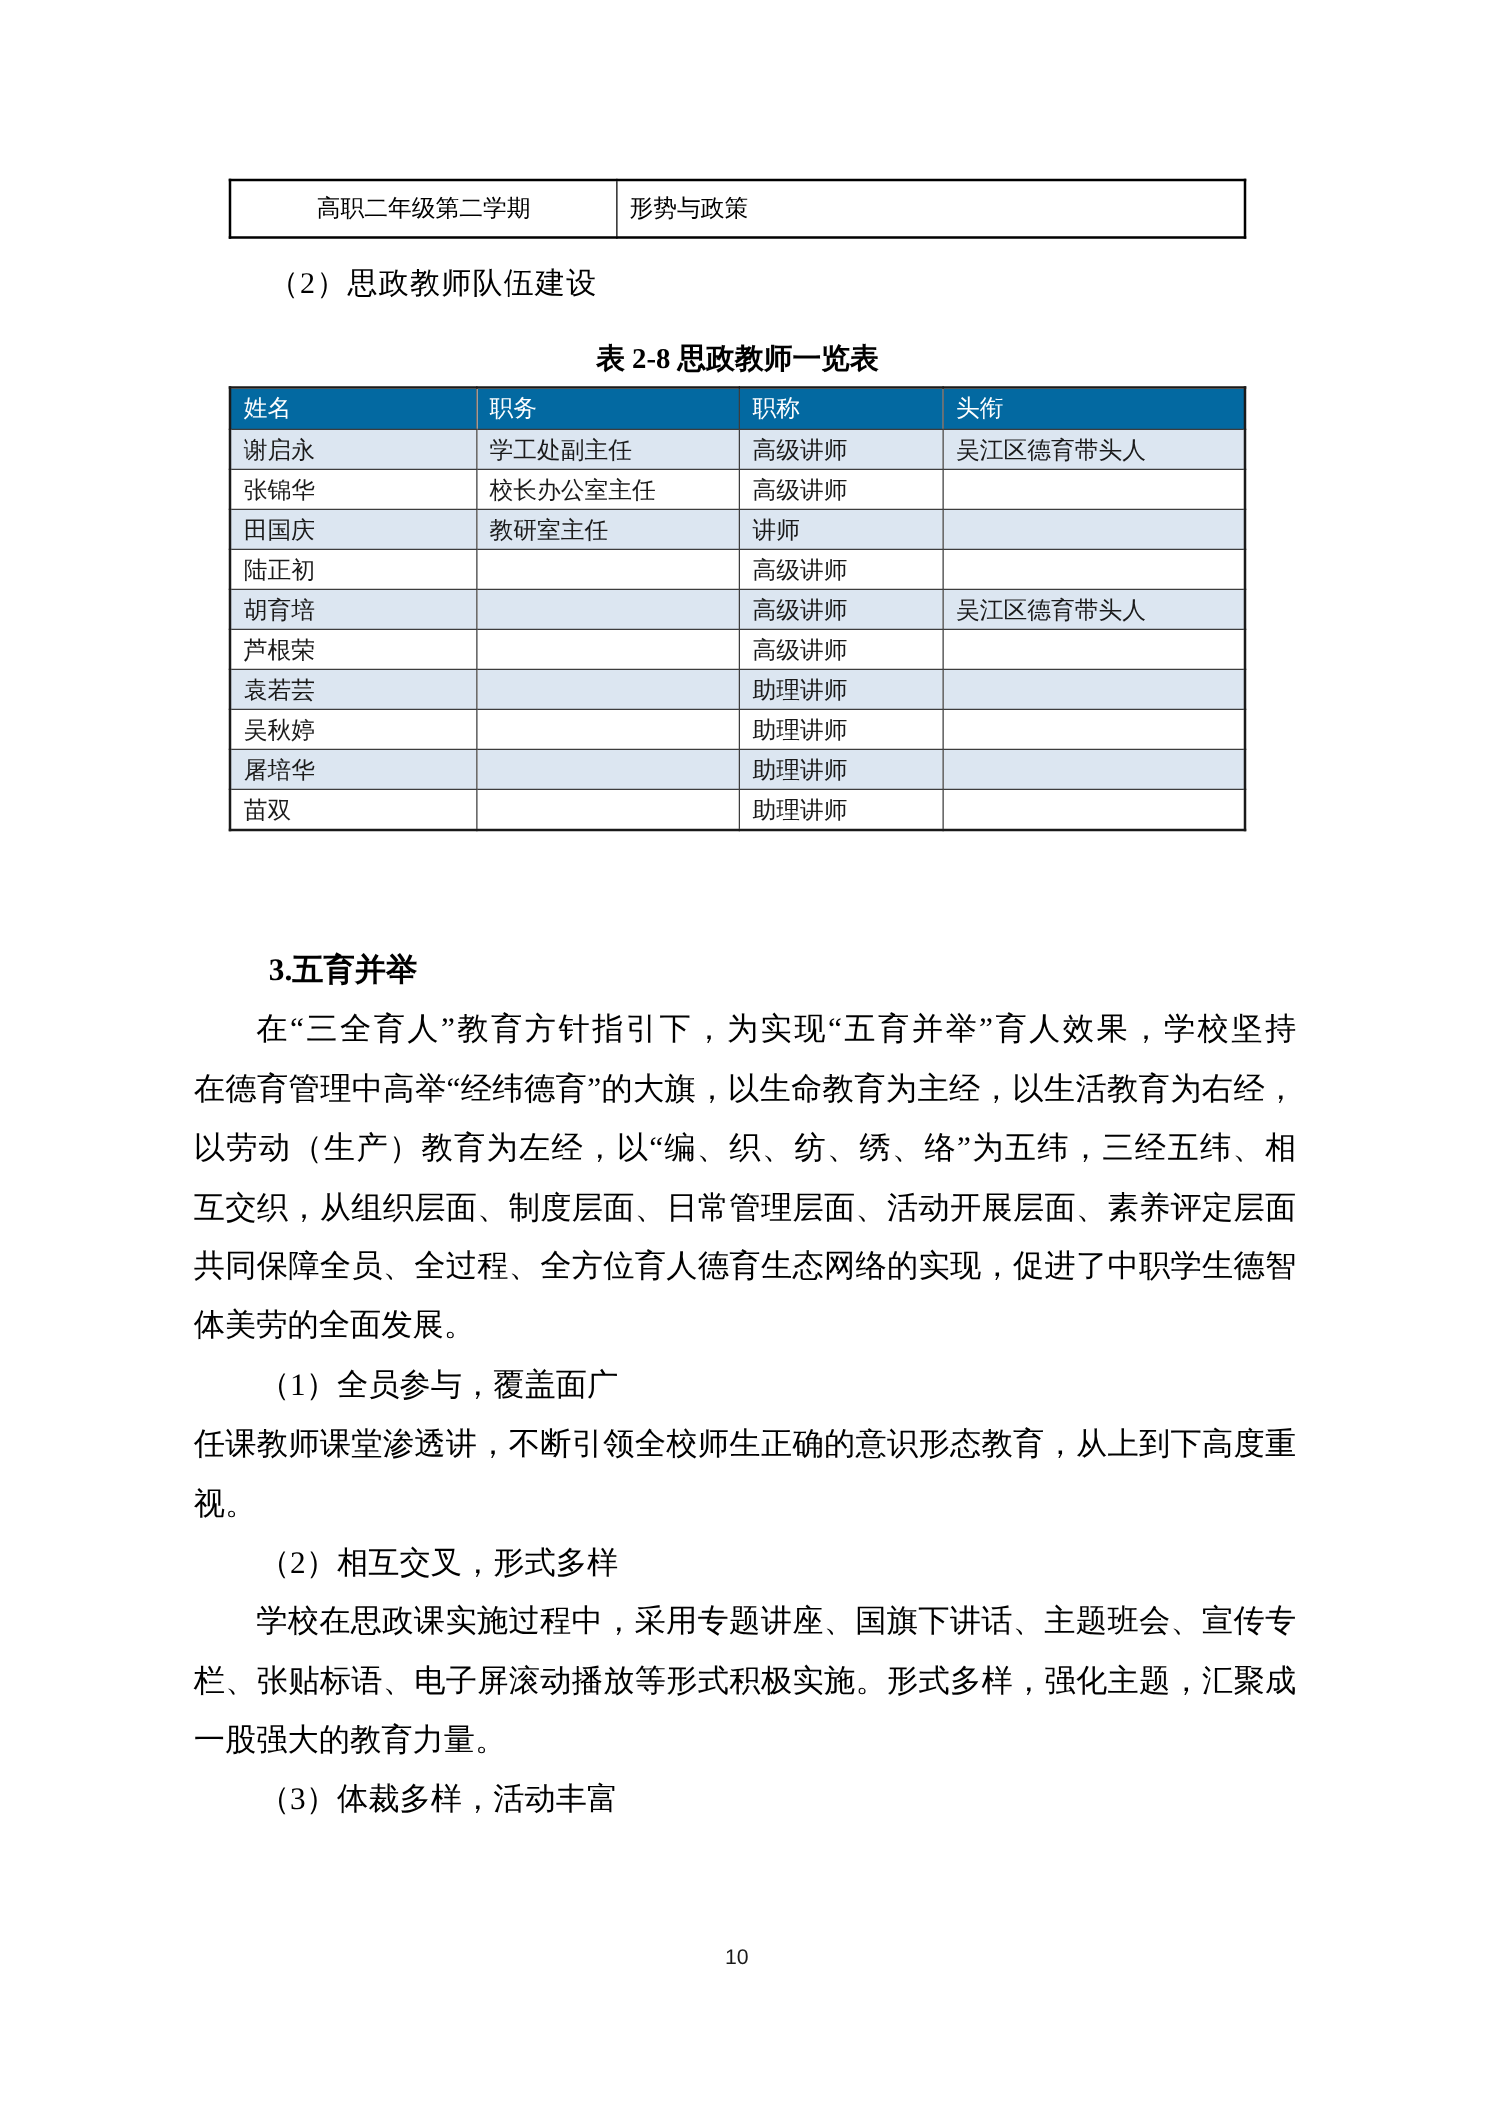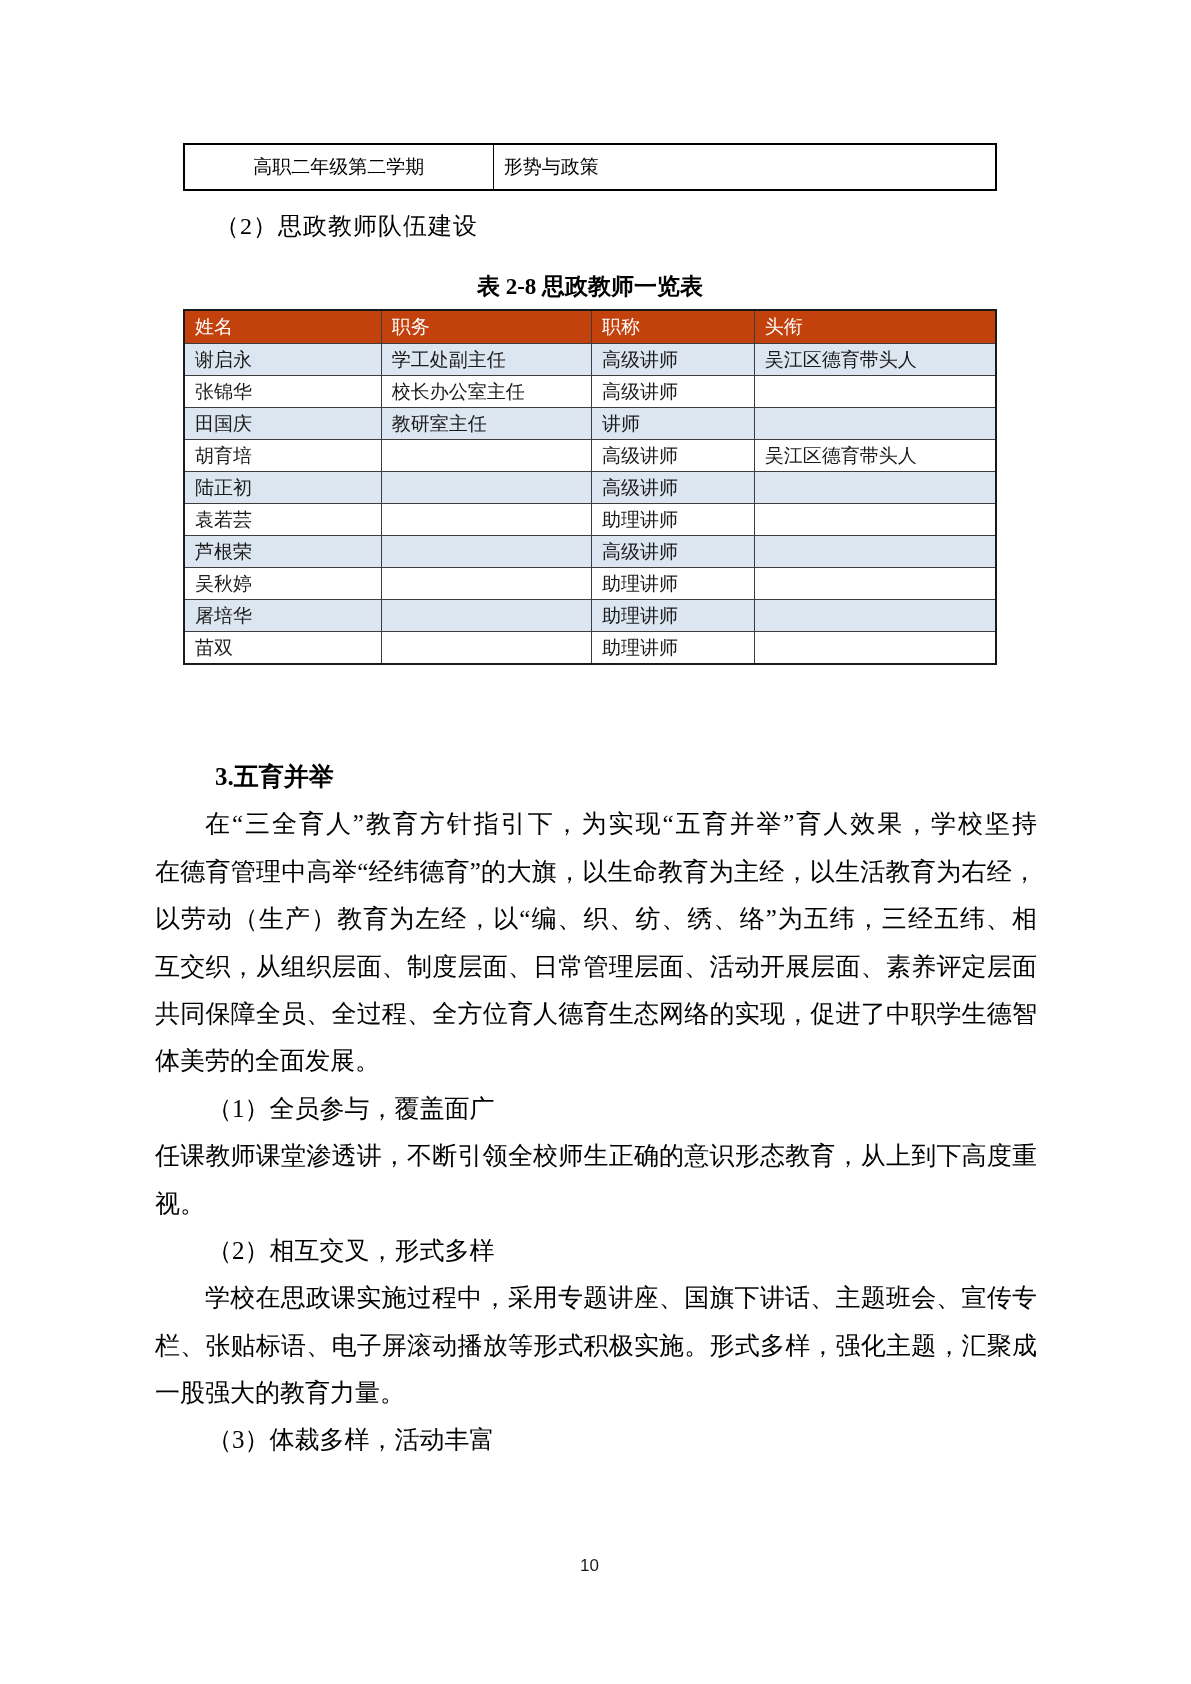--- a/index.html
+++ b/index.html
@@ -46,21 +46,21 @@
     border:2px solid #1a1a1a;
   }
   .t-main th, .t-main td {
     border:1px solid #3d3d3d;
     font-size:19px;
     font-weight:normal;
     text-align:left;
     padding:0 4px 0 10px;
     overflow:hidden; white-space:nowrap;
   }
-  .t-main th { background:#c2410c; color:#ffffff; height:32px; }
+  .t-main th { background:#0369a1; color:#ffffff; height:32px; }
   .t-main td { height:31px; color:#1a1a1a; }
   .t-main tbody tr:nth-child(odd) td { background:#DCE6F1; }
   .t-main .w1 { width:24.2%; }
   .t-main .w2 { width:26.0%; }
   .t-main .w3 { width:19.7%; }
   .t-main .w4 { width:30.1%; }
 
   
   .body-text {
     position:absolute; left:155px; top:753px; width:882px;
@@ -121,41 +121,41 @@
           <td class="w3">高级讲师</td>
           <td class="w4"></td>
         </tr>
         <tr>
           <td class="w1">田国庆</td>
           <td class="w2">教研室主任</td>
           <td class="w3">讲师</td>
           <td class="w4"></td>
         </tr>
         <tr>
+          <td class="w1">陆正初</td>
+          <td class="w2"></td>
+          <td class="w3">高级讲师</td>
+          <td class="w4"></td>
+        </tr>
+        <tr>
           <td class="w1">胡育培</td>
           <td class="w2"></td>
           <td class="w3">高级讲师</td>
           <td class="w4">吴江区德育带头人</td>
         </tr>
         <tr>
-          <td class="w1">陆正初</td>
+          <td class="w1">芦根荣</td>
           <td class="w2"></td>
           <td class="w3">高级讲师</td>
           <td class="w4"></td>
         </tr>
         <tr>
           <td class="w1">袁若芸</td>
           <td class="w2"></td>
           <td class="w3">助理讲师</td>
-          <td class="w4"></td>
-        </tr>
-        <tr>
-          <td class="w1">芦根荣</td>
-          <td class="w2"></td>
-          <td class="w3">高级讲师</td>
           <td class="w4"></td>
         </tr>
         <tr>
           <td class="w1">吴秋婷</td>
           <td class="w2"></td>
           <td class="w3">助理讲师</td>
           <td class="w4"></td>
         </tr>
         <tr>
           <td class="w1">屠培华</td>

